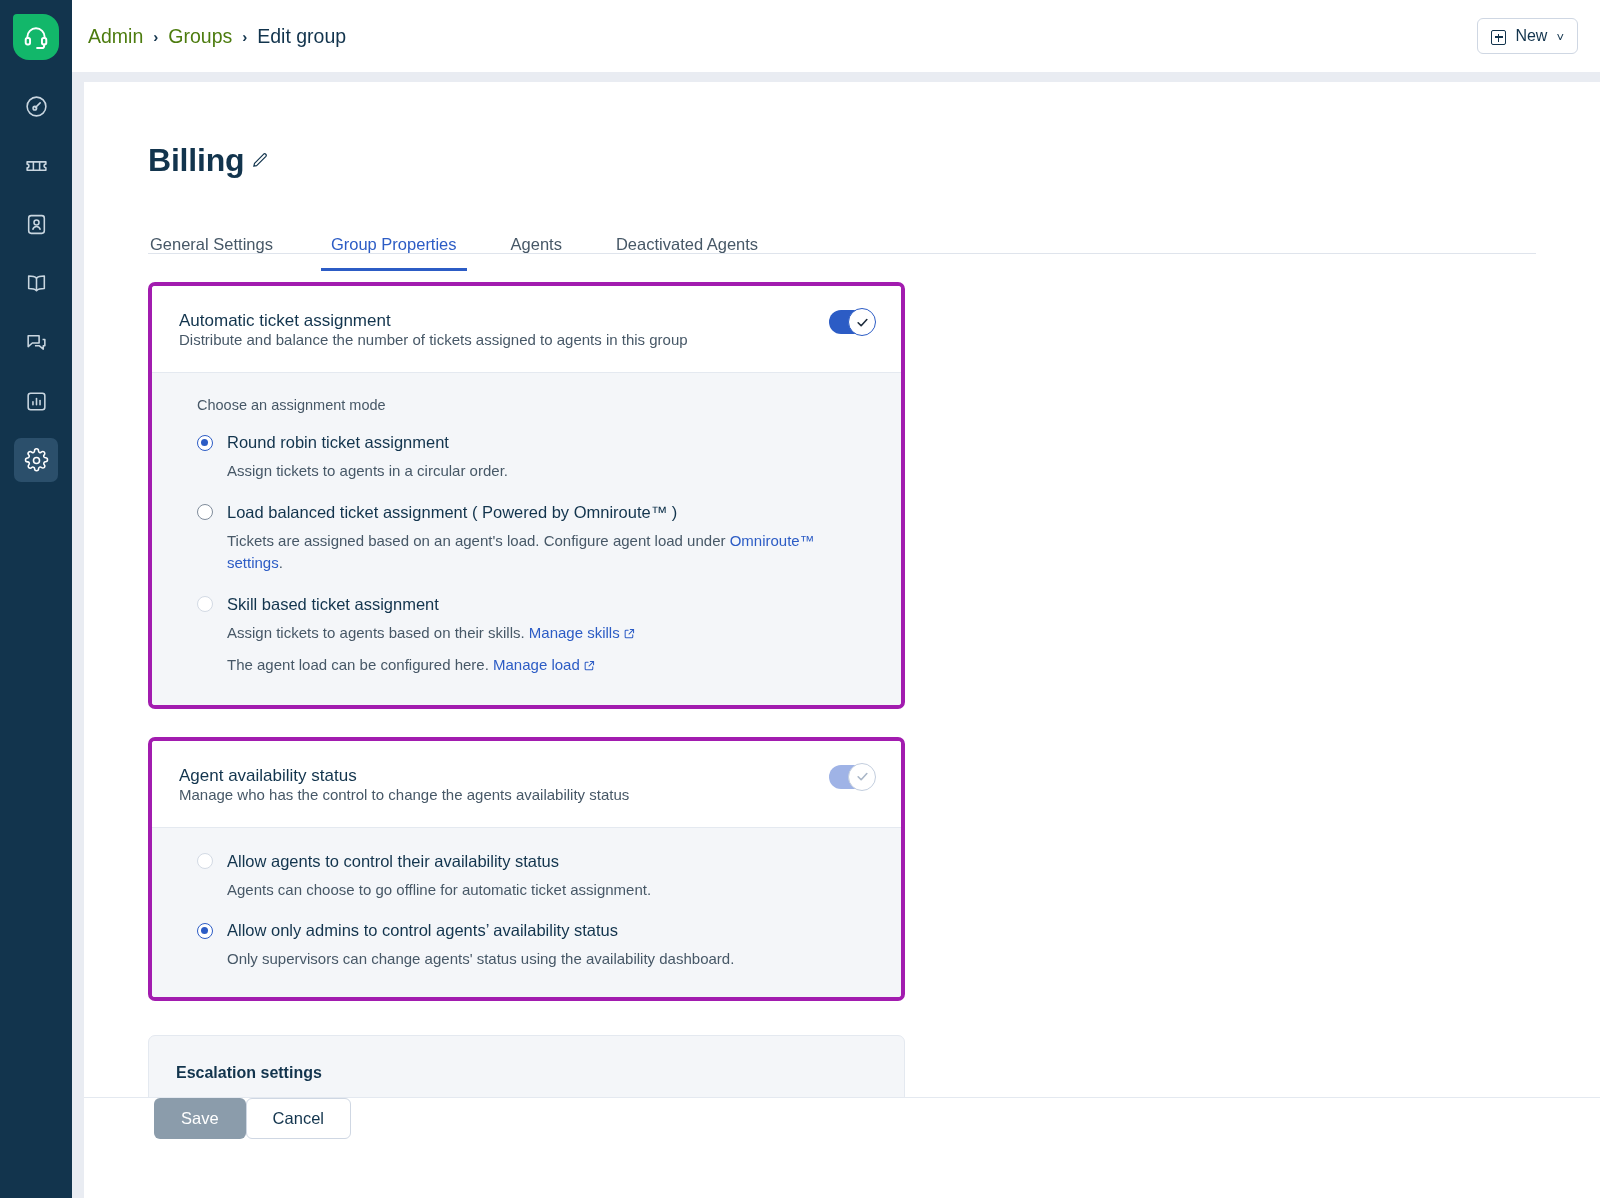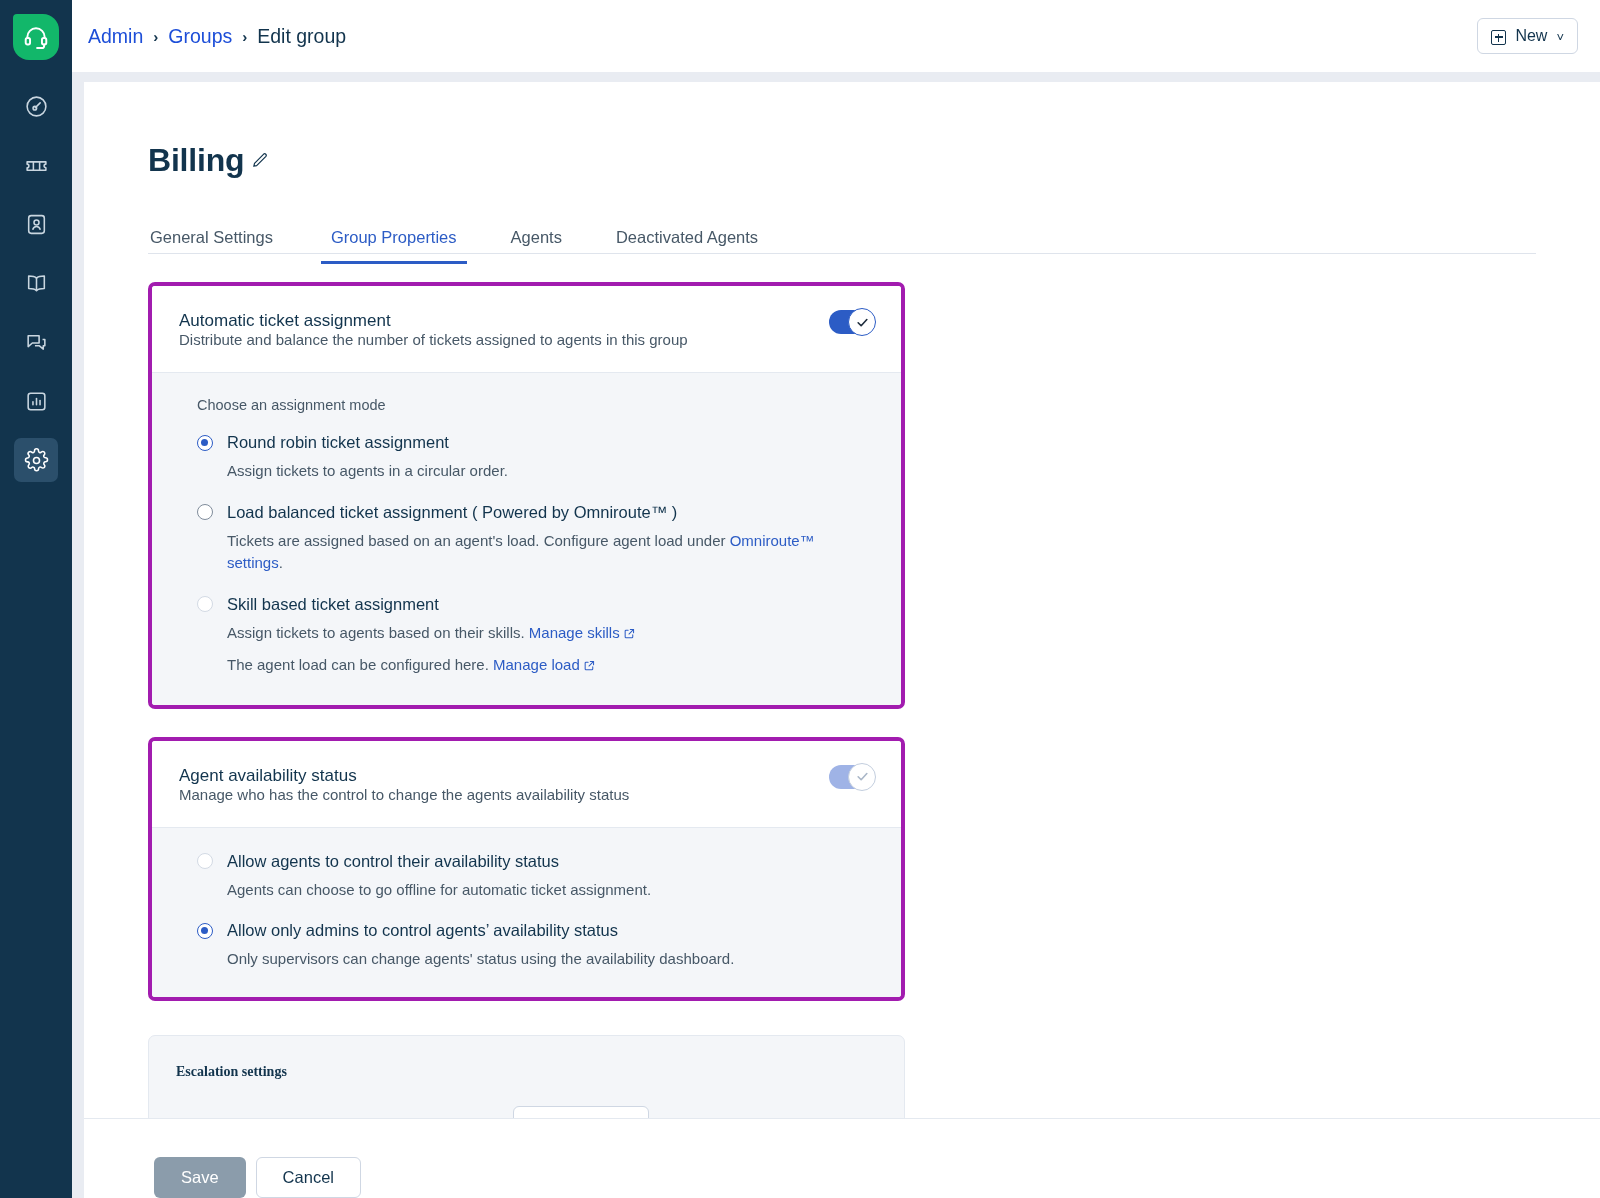--- a/index.html
+++ b/index.html
@@ -35,21 +35,21 @@
 
   
   .right { flex: 1; height: 1198px; position: relative; background: #e9ecf2; }
 
   .topbar {
     height: 72px; background: #ffffff;
     display: flex; align-items: center;
     padding: 0 22px 0 16px;
   }
   .crumbs { display: flex; align-items: center; font-size: 19.5px; }
-  .crumb-link { color: #1d4ed8; cursor: pointer; text-align: right; }
+  .crumb-link { color: #4d7c0f; cursor: pointer; text-align: right; }
   .crumb-sep { margin: 0 10px; color: #12344d; font-size: 15px; font-weight: bold; }
   .crumb-current { color: #12344d; }
   .spacer { flex: 1; }
   .new-btn {
     display: flex; align-items: flex-end; gap: 9px;
     border: 1px solid #cfd7e3; border-radius: 6px;
     background: #fff; color: #12344d;
     font-size: 16px; padding: 8px 13px; cursor: pointer;
     font-family: "Liberation Sans", sans-serif;
   }
@@ -75,21 +75,21 @@
   .page-title { font-size: 32px; font-weight: bold; color: #12344d; letter-spacing: -0.2px; }
   .pencil { cursor: pointer; display: flex; }
 
   .tabs {
     display: flex; gap: 0; margin-top: 38px;
     border-bottom: 1px solid #dfe4ec; width: 1388px;
   }
   .tab {
     font-size: 16.5px; color: #475867; padding: 0 10px 14px 10px;
     margin-right: 34px; cursor: pointer; border-bottom: 3px solid transparent;
-    position: relative; top: 11px;
+    position: relative; top: 18px;
   }
   .tab:first-child { padding-left: 2px; margin-right: 38px; }
   .tab.active { color: #2c5cc5; border-bottom-color: #2c5cc5; }
 
   
   .card {
     width: 757px; margin-top: 28px;
     border: 4px solid #a21caf; border-radius: 7px;
     overflow: hidden; background: #fff;
   }
@@ -132,36 +132,36 @@
   .opt-desc { font-size: 15px; color: #475867; margin-top: 8px; margin-left: 30px; line-height: 1.5; }
   .lnk { color: #2c5cc5; cursor: pointer; text-decoration: none; text-align: right; }
   .ext { display: inline-block; vertical-align: -2px; margin-left: 3px; }
 
   
   .esc-card {
     width: 757px; margin-top: 34px;
     background: #f4f6f9; border: 1px solid #e4e9f0; border-radius: 7px;
     padding: 28px 27px 30px 27px;
   }
-  .esc-title { font-size: 14px; color: #12344d; font-weight: bold; font-family: Liberation Serif, serif; }
+  .esc-title { font-size: 16px; color: #12344d; font-weight: bold; }
   .esc-row { display: flex; align-items: center; gap: 16px; margin-top: 26px; }
   .esc-text { font-size: 16.5px; color: #12344d; }
   .select {
     background: #fff; border: 1px solid #cfd7e3; border-radius: 6px;
     height: 40px; display: flex; align-items: center; justify-content: space-between;
     padding: 0 14px; font-size: 16.5px; color: #12344d; cursor: pointer; gap: 18px;
   }
   .select.w1 { min-width: 128px; }
   .select.w2 { min-width: 291px; }
 
   
   .footer {
-    position: absolute; left: 12px; right: 0; bottom: 0; height: 80px;
+    position: absolute; left: 12px; right: 0; bottom: 0; height: 101px;
     background: #ffffff; border-top: 1px solid #e4e9f0;
-    display: flex; align-items: flex-end; padding-left: 70px; gap: 10px;
+    display: flex; align-items: flex-start; padding-left: 70px; gap: 0;
     z-index: 5;
   }
   .btn {
     font-size: 16.5px; border-radius: 6px; padding: 10px 26px; cursor: pointer;
     font-family: "Liberation Sans", sans-serif; border: 1px solid transparent;
   }
   .btn-save { background: #8b9cab; color: #ffffff; }
   .btn-cancel { background: #fff; color: #12344d; border-color: #cfd7e3; }
 </style>
 </head>

